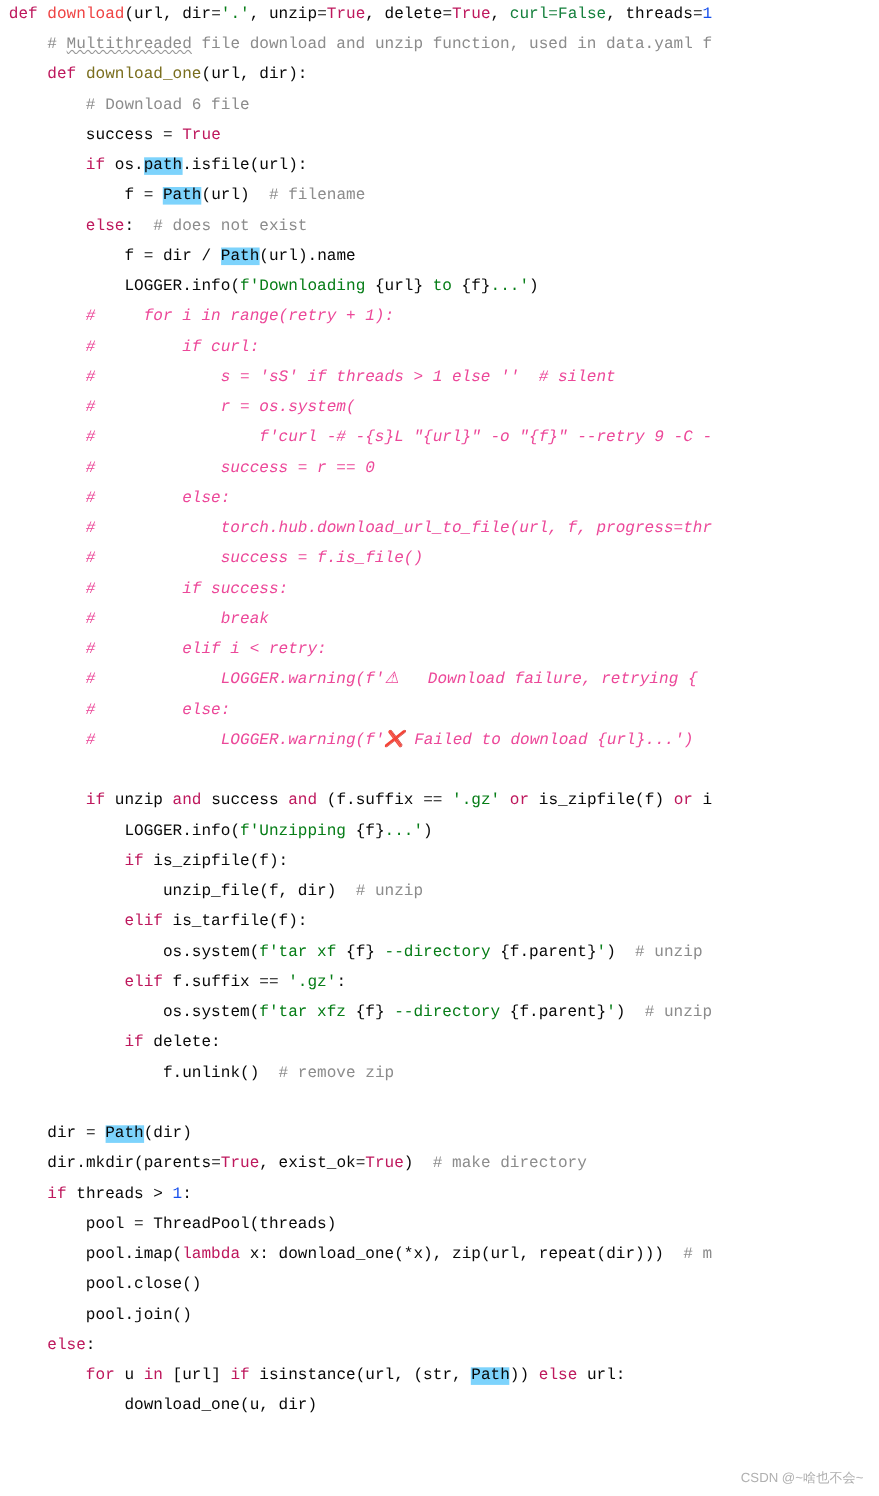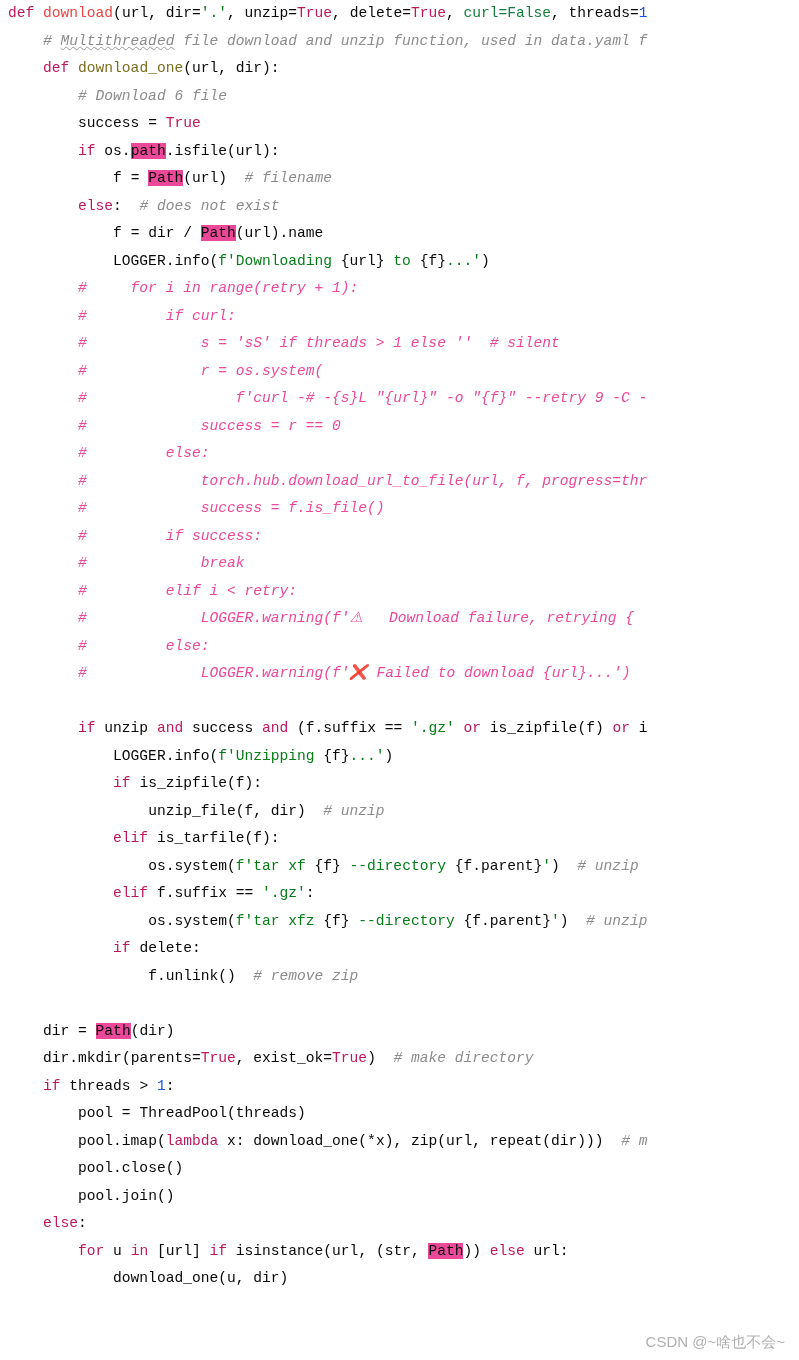--- a/index.html
+++ b/index.html
@@ -2,26 +2,26 @@
 <html><head>
 <meta charset="utf-8">
 <style>
   html,body{margin:0;padding:0;background:#fff;width:799px;height:1360px;overflow:hidden}
   pre.code-block{margin:0;padding:0 0 0 8px;font-family:Consolas,"Courier New",monospace;font-size:14.6px;line-height:27.5px;color:#080808;white-space:pre}
   .kw{color:#be185d}
   .fn{color:#7a6e1e}
   .fnb{color:#ef4444}
   .str{color:#067d17}
   .param{color:#15803d}
-  .comment{color:#8c8c8c;font-style:italic}
+  .comment{color:#8c8c8c;}
   .cb{color:#ec4899;font-style:italic}
   .num{color:#1750eb}
-  .hl{background:#ec4899}
+  .hl{background:#7dd3fc}
   .squig{text-decoration:underline wavy #999;text-decoration-thickness:1px}
-  .watermark{position:absolute;right:14px;bottom:8px;color:#b0b0b0;font-family:sans-serif;font-size:15px;pointer-events:none}
+  .watermark{position:absolute;right:14px;bottom:8px;color:#b0b0b0;font-family:sans-serif;font-size:12px;pointer-events:none}
 </style>
 </head>
 <body>
 
 <pre class="code-block"><span><span class="kw">def</span> <span class="fnb">download</span>(<span>url</span>, <span>dir</span><span>=</span><span class="str">'.'</span>, <span>unzip</span><span>=</span><span class="kw">True</span>, <span>delete</span><span>=</span><span class="kw">True</span>, <span class="param">curl</span><span class="param">=</span><span class="param">False</span>, <span>threads</span><span>=</span><span class="num">1</span></span>
     <span class="comment"><span># </span><span class="squig">Multithreaded</span><span> file download and unzip function, used in data.yaml f</span></span>
     <span><span class="kw">def</span> <span class="fn">download_one</span>(<span>url</span>, <span>dir</span>):</span>
         <span class="comment"># Download 6 file</span>
         <span><span>success</span> <span>=</span> <span class="kw">True</span></span>
         <span><span class="kw">if</span> <span>os</span>.<span class="hl">path</span>.<span>isfile</span>(<span>url</span>):</span>

